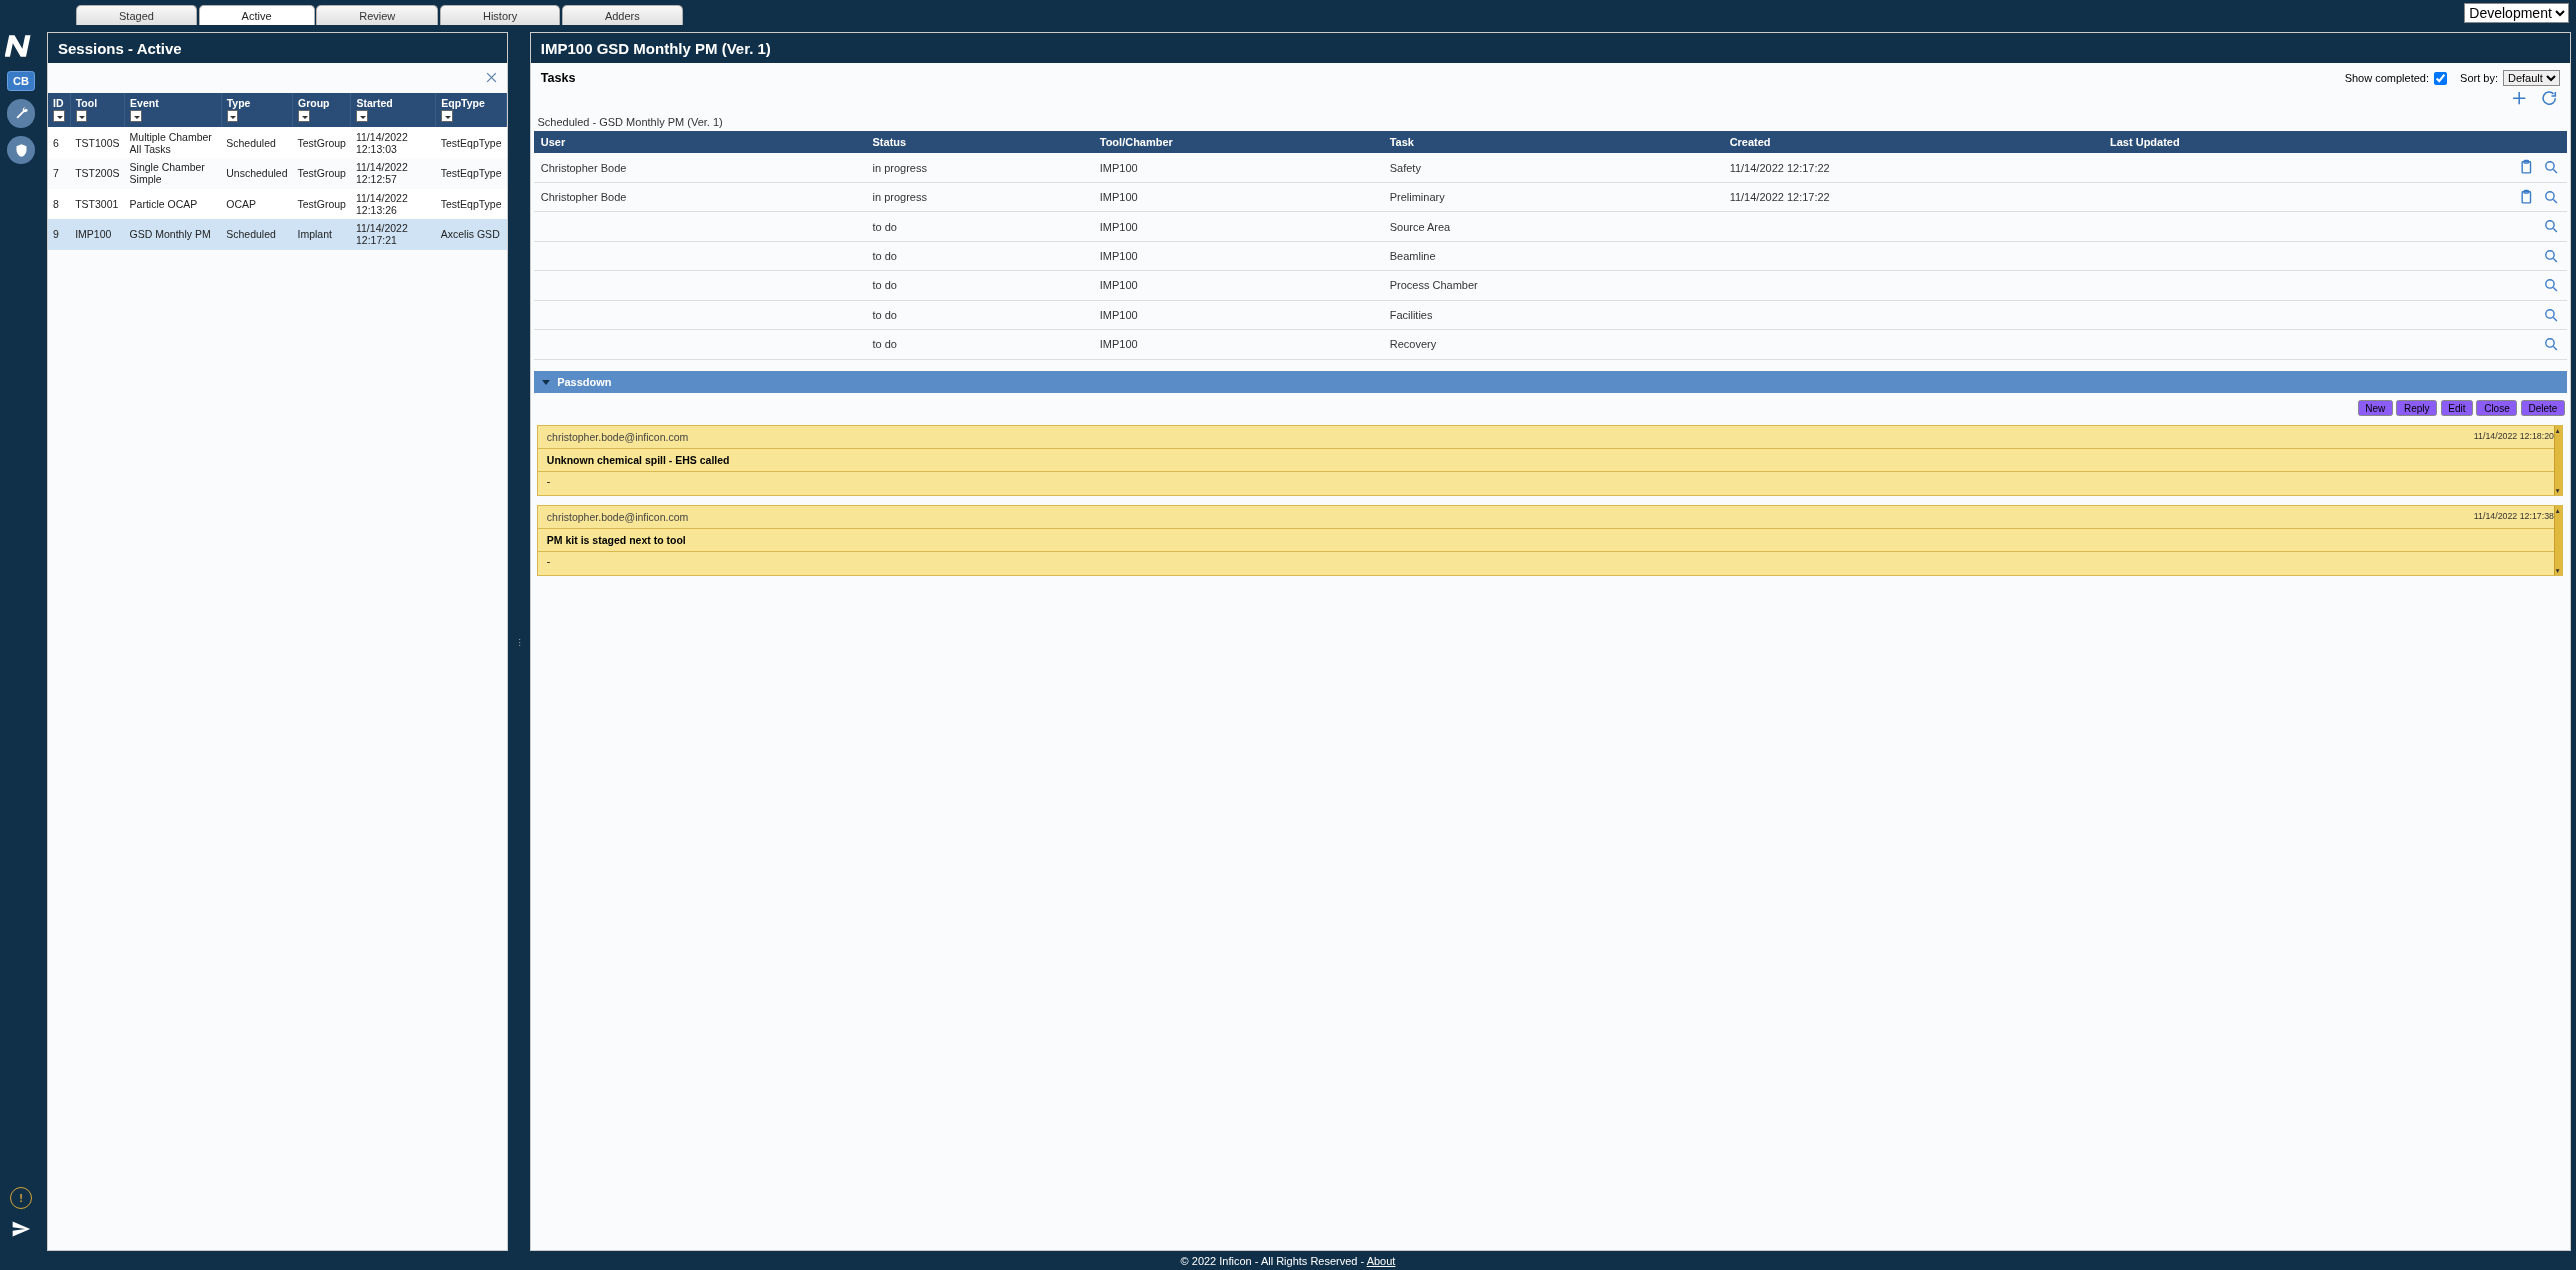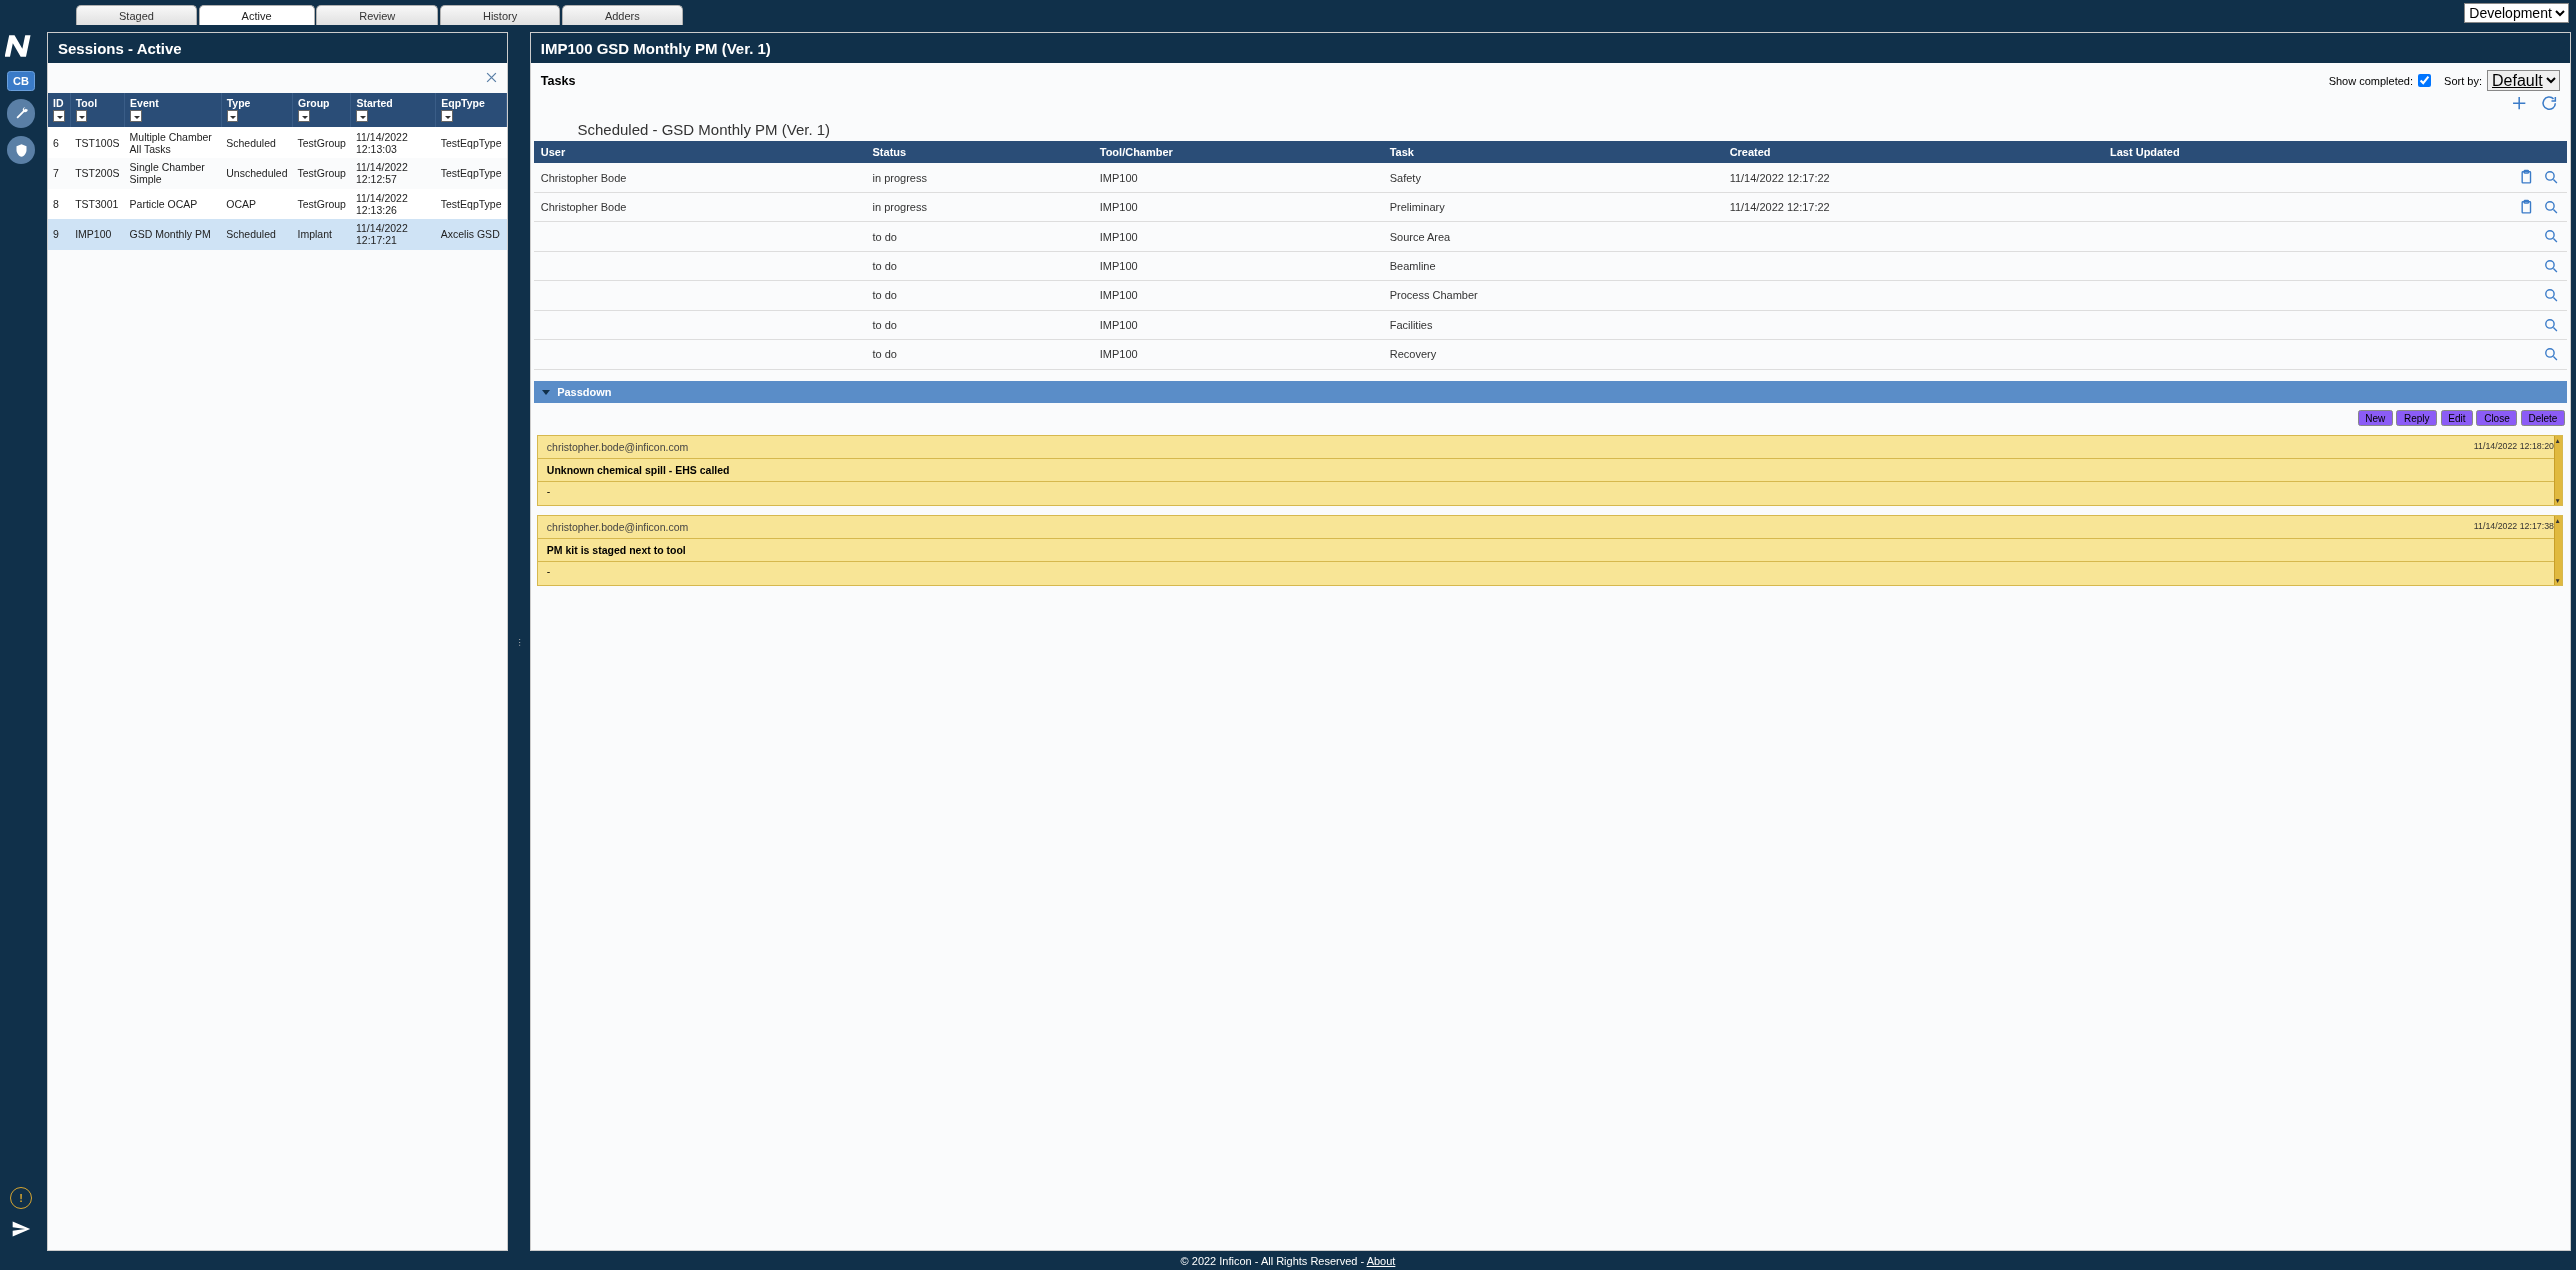--- a/index.html
+++ b/index.html
@@ -39,24 +39,24 @@
 table.sessions thead th .filter-dd { display:inline-block; width:11.7px; height:11.7px; background:#fff; border:0.8px solid #666; margin-top:1.7px; position:relative;}
 table.sessions thead th .filter-dd::after { content:""; position:absolute; left:2.5px; top:4.2px; border-left:3.3px solid transparent; border-right:3.3px solid transparent; border-top:3.3px solid #333;}
 table.sessions tbody td { padding:3.3px 5px; border-bottom:0; color:#222; }
 table.sessions tbody tr:nth-child(odd){ background:#fff; }
 table.sessions tbody tr.selected { background:#cfe3f5; }
 
 
 .tasks-bar { display:flex; align-items:center; padding:6.7px 10px 3.3px 10px; }
 .tasks-title { font-weight:bold; font-size:12.6px; }
 .tasks-controls { margin-left:auto; display:flex; align-items:center; gap:5px; font-size:11px; }
-.tasks-controls select { font-size:16px; border:0.8px solid #888;text-decoration:underline; }
+.tasks-controls select { font-size:11px; border:0.8px solid #888; }
 .iconbar { display:flex; justify-content:flex-end; gap:11.7px; padding:0 11.7px 5px 0; }
 .iconbar svg { width:18.4px; height:18.4px; stroke:#3a7bc8; fill:none; stroke-width:2; cursor:pointer; }
-.sched-label { padding:3.3px 10px 3.3px 6.7px; color:#333; font-size:15px;margin-left:40px; }
+.sched-label { padding:3.3px 10px 3.3px 6.7px; color:#333; font-size:11px; }
 
 table.tasks { width:calc(100% - 6.7px); margin:0 3.3px; border-collapse:collapse; font-size:11px; }
 table.tasks thead th { background:#2a4d77; color:#fff; text-align:left; padding:5px 6.7px; font-weight:bold; }
 table.tasks tbody td { padding:5.9px 6.7px; border-bottom:0.8px solid #ddd; color:#333; }
 .row-actions { display:flex; gap:8.4px; justify-content:flex-end; }
 .row-actions svg { width:16.7px; height:16.7px; stroke:#3a7bc8; fill:none; stroke-width:2; cursor:pointer;}
 
 
 .passdown-header { background:#5a8dc8; color:#fff; padding:5px 8.4px; font-weight:bold; font-size:11px; margin:11.7px 3.3px 0 3.3px; display:flex; align-items:center; gap:6.7px;}
 .passdown-header .caret { width:0; height:0; border-left:4.2px solid transparent; border-right:4.2px solid transparent; border-top:5px solid #10304a; }

